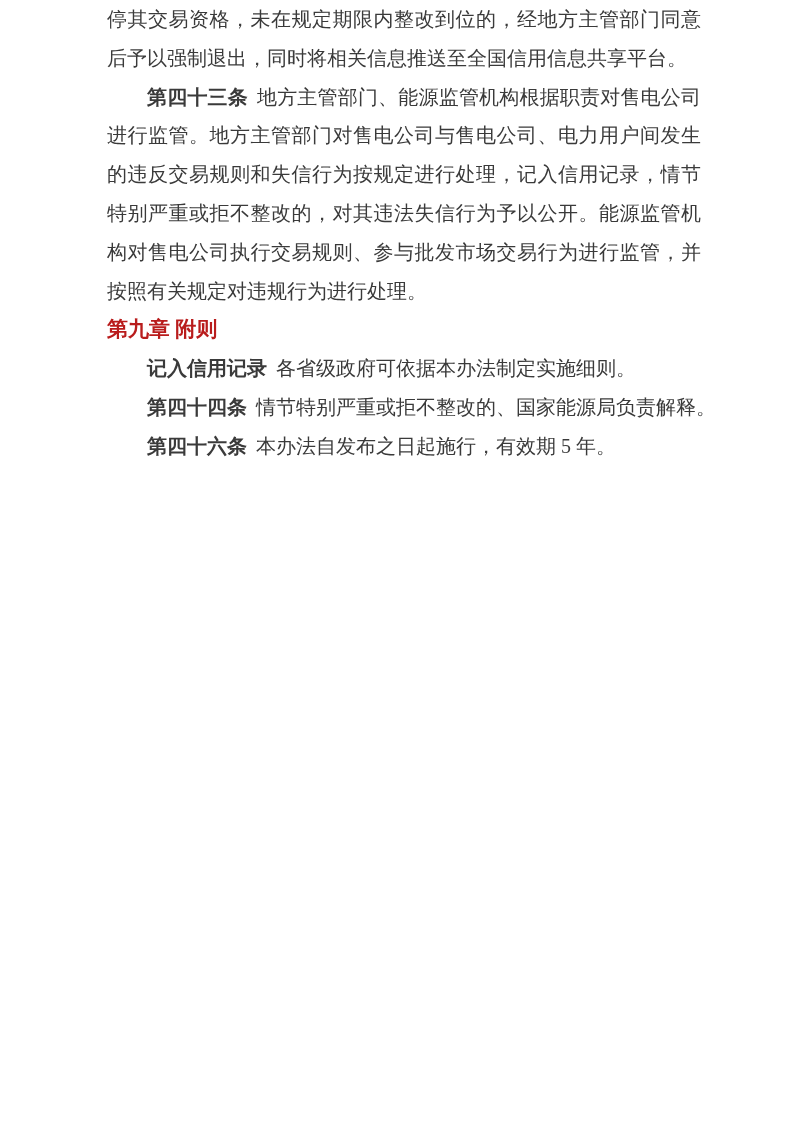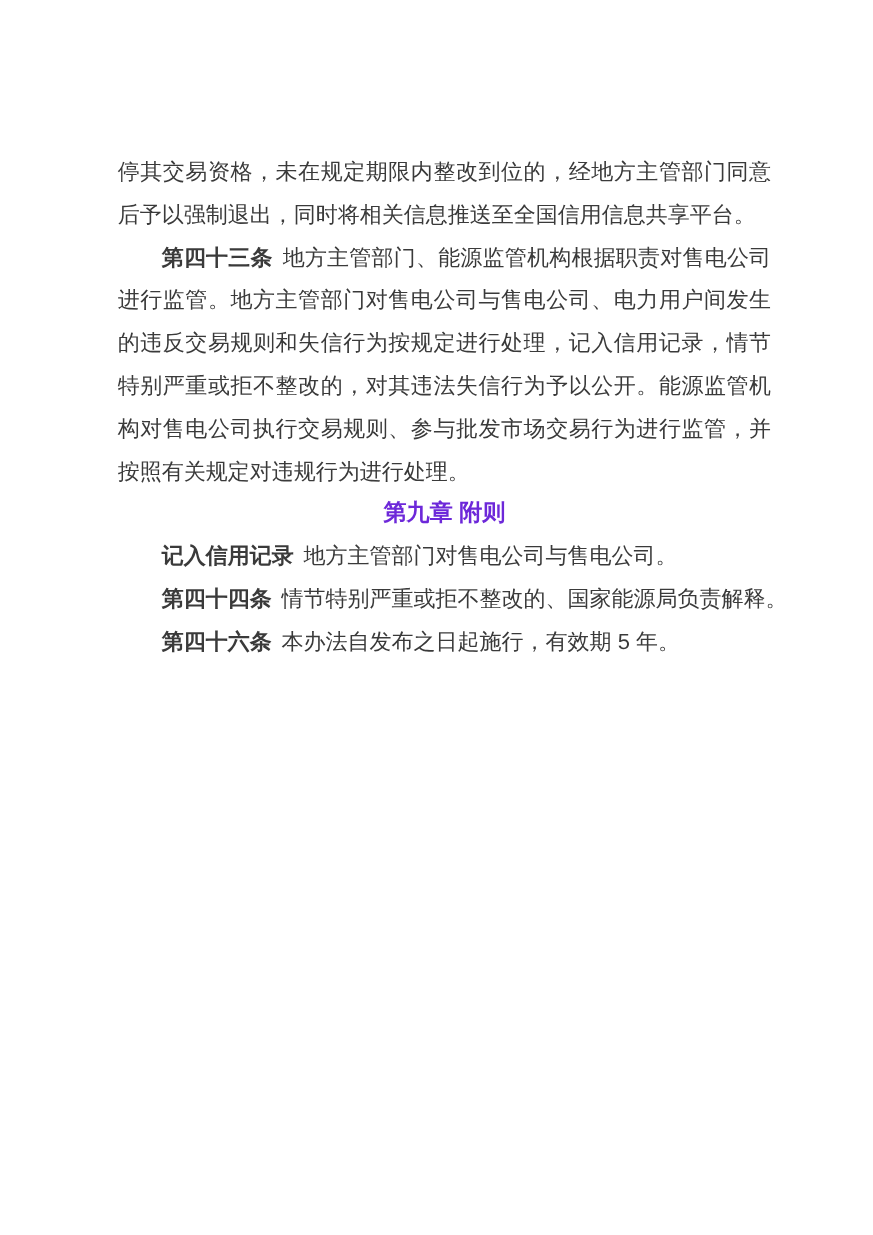--- a/index.html
+++ b/index.html
@@ -12,22 +12,21 @@
     width: 794px;
     height: 1123px;
     background: #ffffff;
     overflow: hidden;
   }
   .text-block {
     position: absolute;
     left: 107px;
     top: 0;
     width: 594px;
-    padding-top: 138px;
-    font-family: Liberation Sans, sans-serif;
+    font-family: Liberation Serif, serif;
     font-size: 20px;
     line-height: 38.8px;
     color: #3a3a3a;
     text-align: justify;
   }
   .para {
     margin: 0;
     padding: 0;
   }
   .indented {
@@ -39,38 +38,38 @@
   .article-lead {
     font-weight: bold;
     margin-right: 9px;
     margin-top: 21px;
   }
   .chapter-heading {
     margin: 0;
     padding: 0;
     font-size: 21px;
     font-weight: bold;
-    color: #6d28d9;
+    color: #b91c1c;
     line-height: 38.8px;
-    text-align: center;
+    text-align: left;
     text-indent: 0;
   }
 </style>
 </head>
 <body>
 
 <div class="page">
   <div class="text-block">
 
     <p class="para">停其交易资格，未在规定期限内整改到位的，经地方主管部门同意后予以强制退出，同时将相关信息推送至全国信用信息共享平台。</p>
 
     <p class="para indented"><span class="article-lead">第四十三条</span><span>地方主管部门、能源监管机构根据职责对售电公司进行监管。地方主管部门对售电公司与售电公司、电力用户间发生的违反交易规则和失信行为按规定进行处理，记入信用记录，情节特别严重或拒不整改的，对其违法失信行为予以公开。能源监管机构对售电公司执行交易规则、参与批发市场交易行为进行监管，并按照有关规定对违规行为进行处理。</span></p>
 
     <h2 class="chapter-heading">第九章 附则</h2>
 
-    <p class="para indented one-line"><span class="article-lead">记入信用记录</span><span>地方主管部门对售电公司与售电公司。</span></p>
+    <p class="para indented one-line"><span class="article-lead">记入信用记录</span><span>各省级政府可依据本办法制定实施细则。</span></p>
 
     <p class="para indented one-line"><span class="article-lead">第四十四条</span><span>情节特别严重或拒不整改的、国家能源局负责解释。</span></p>
 
     <p class="para indented one-line"><span class="article-lead">第四十六条</span><span>本办法自发布之日起施行，有效期 5 年。</span></p>
 
   </div>
 </div>
 
 </body></html>

